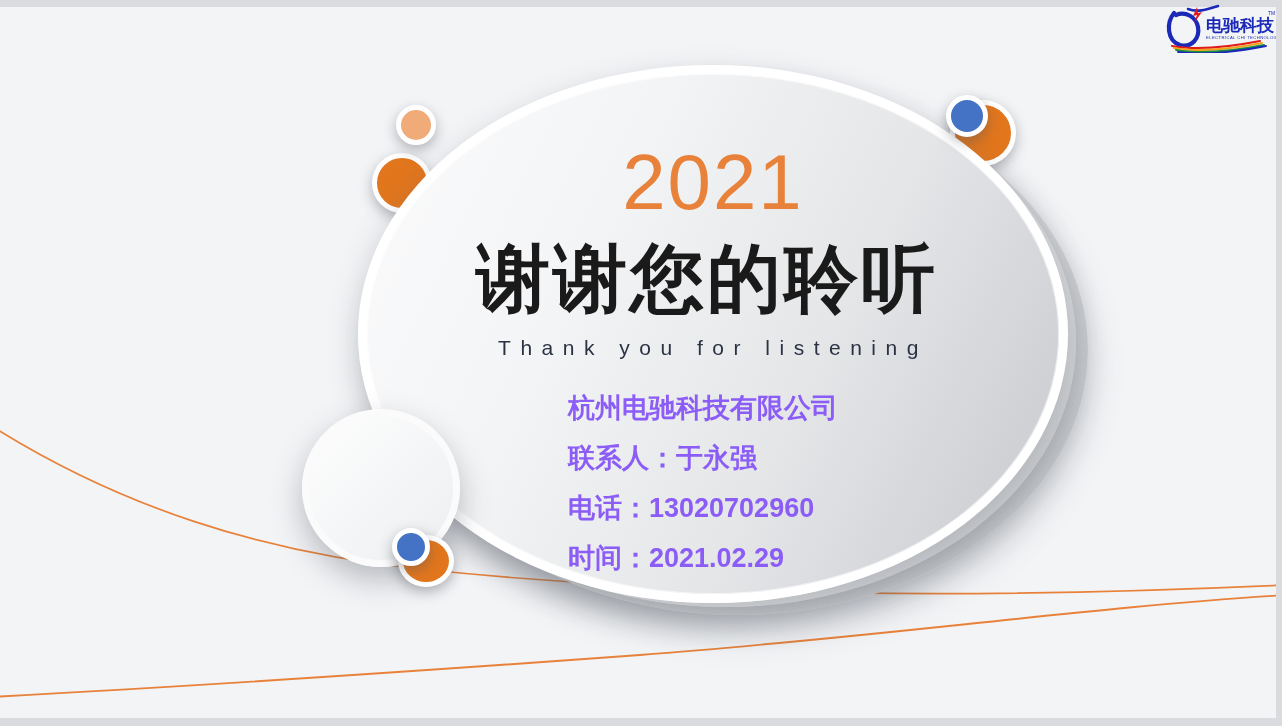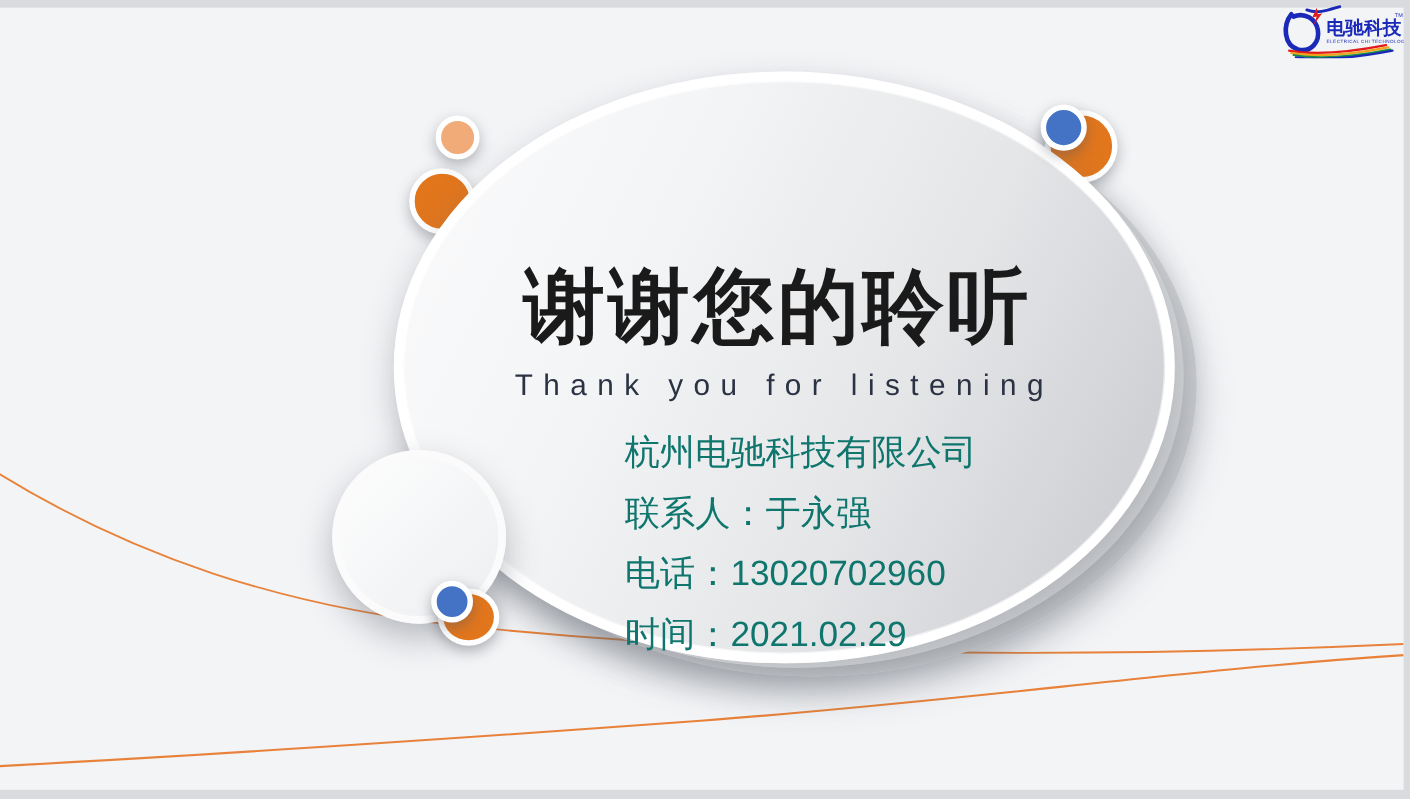--- a/index.html
+++ b/index.html
@@ -149,42 +149,43 @@
     font-weight: 700;
     color: #1a1a1a;
     letter-spacing: 3px;
     line-height: 1.05;
     white-space: nowrap;
   }
   #headline-en {
     position: absolute;
     left: 0; right: 0;
     top: 272px;
-    font-size: 27px;
+    font-size: 21px;
     font-weight: 400;
     color: #2b3243;
     letter-spacing: 9.5px;
     line-height: 1;
     white-space: nowrap;
   }
 
   
   #contact {
     position: absolute;
     left: 568px;
     top: 388px;
     width: 430px;
     text-align: left;
   }
   .contact-line {
-    font-size: 32px;
-    color: #0f766e;
+    font-size: 27px;
+    color: #8b5cf6;
     line-height: 1;
     margin-bottom: 23px;
     white-space: nowrap;
+    font-weight: bold;
   }
 
   
   #logo {
     position: absolute;
     right: 6px;
     top: 3px;
     width: 112px;
     height: 50px;
   }
@@ -211,20 +212,21 @@
     <div class="ellipse-main"></div>
 
     <div class="circ ring" id="dot-peach" style="background:#F0AB79;"></div>
     <div class="circ ring" id="dot-blue-tr" style="background:#4472C4;"></div>
 
     <div id="circle-white-bl"></div>
     <div class="circ ring" id="dot-orange-bl" style="background:#E2761D;"></div>
     <div class="circ ring" id="dot-blue-bl" style="background:#4472C4;"></div>
 
     <div id="text-stack">
+      <div id="year" style="color:#E8823A;">2021</div>
       <div id="headline-cn">谢谢您的聆听</div>
       <div id="headline-en">Thank you for listening</div>
     </div>
 
     <div id="contact">
       <div class="contact-line">杭州电驰科技有限公司</div>
       <div class="contact-line">联系人：于永强</div>
       <div class="contact-line">电话：13020702960</div>
       <div class="contact-line">时间：2021.02.29</div>
     </div>

